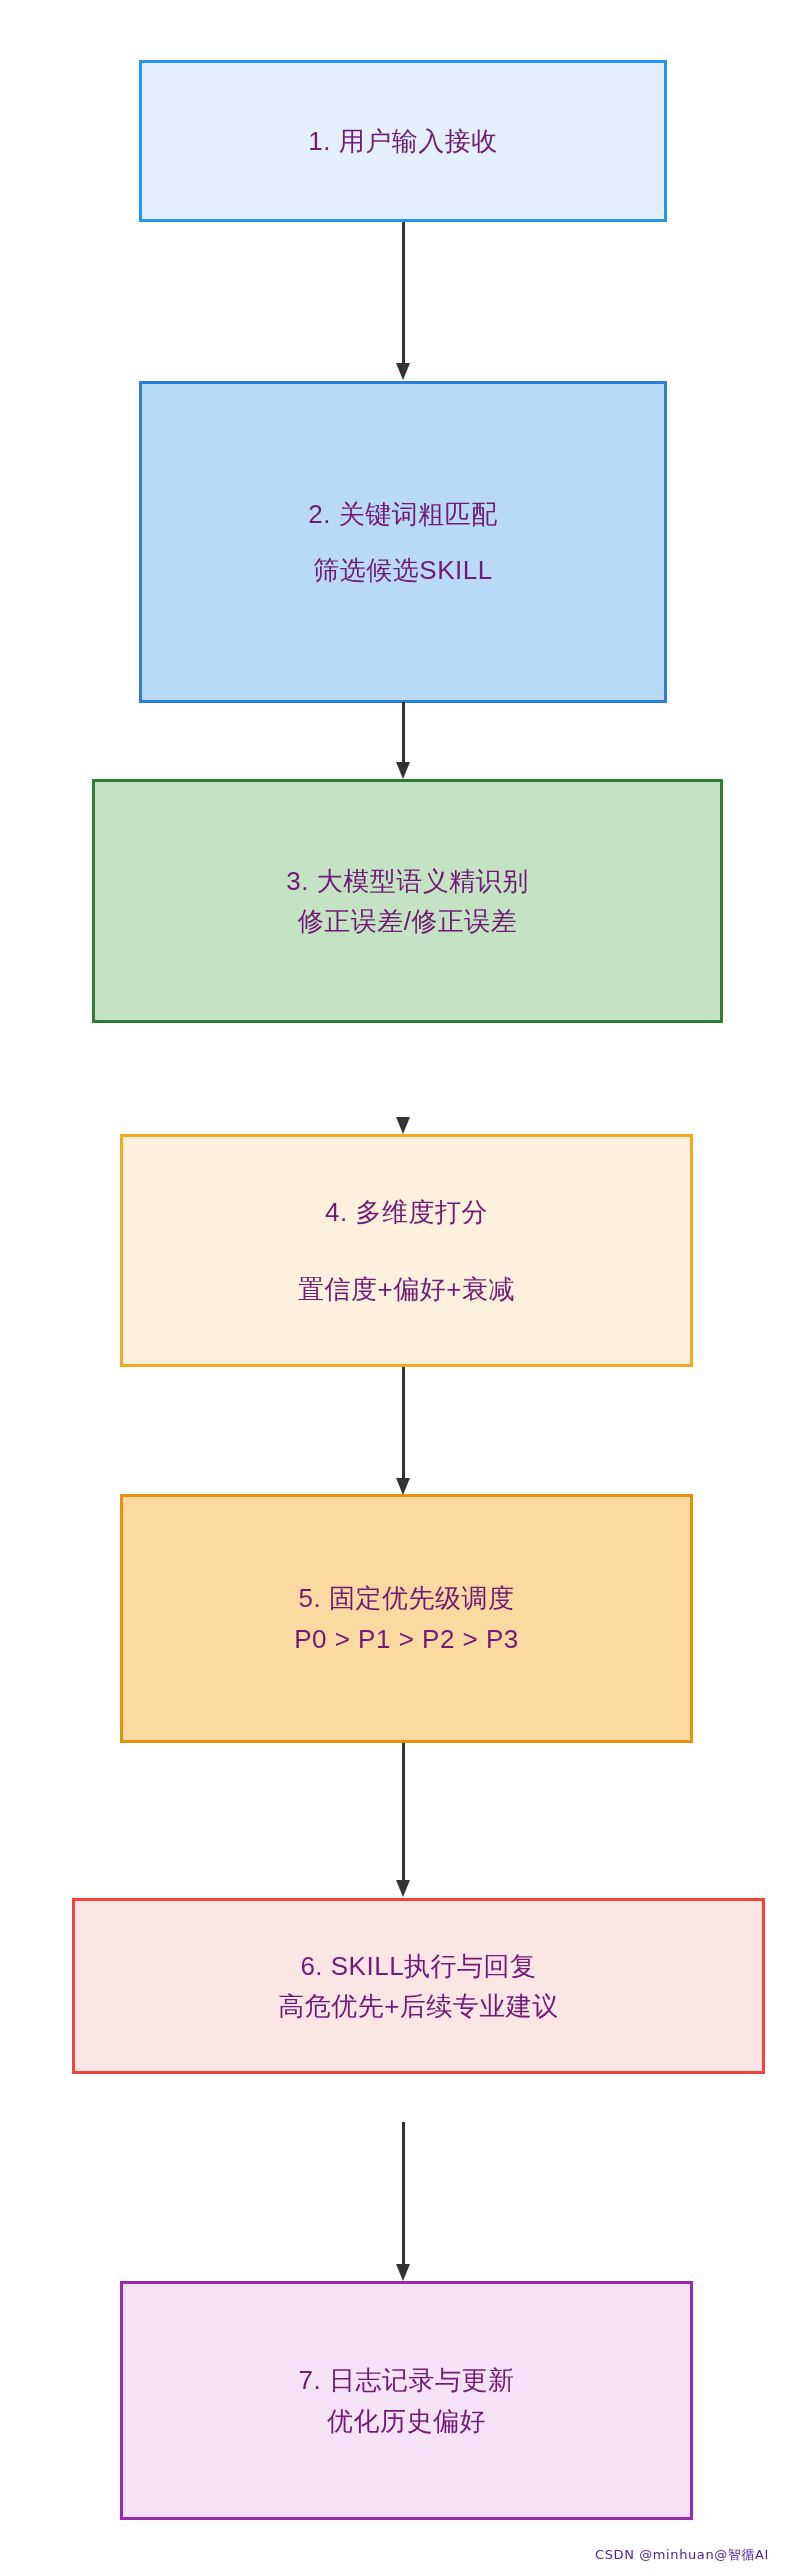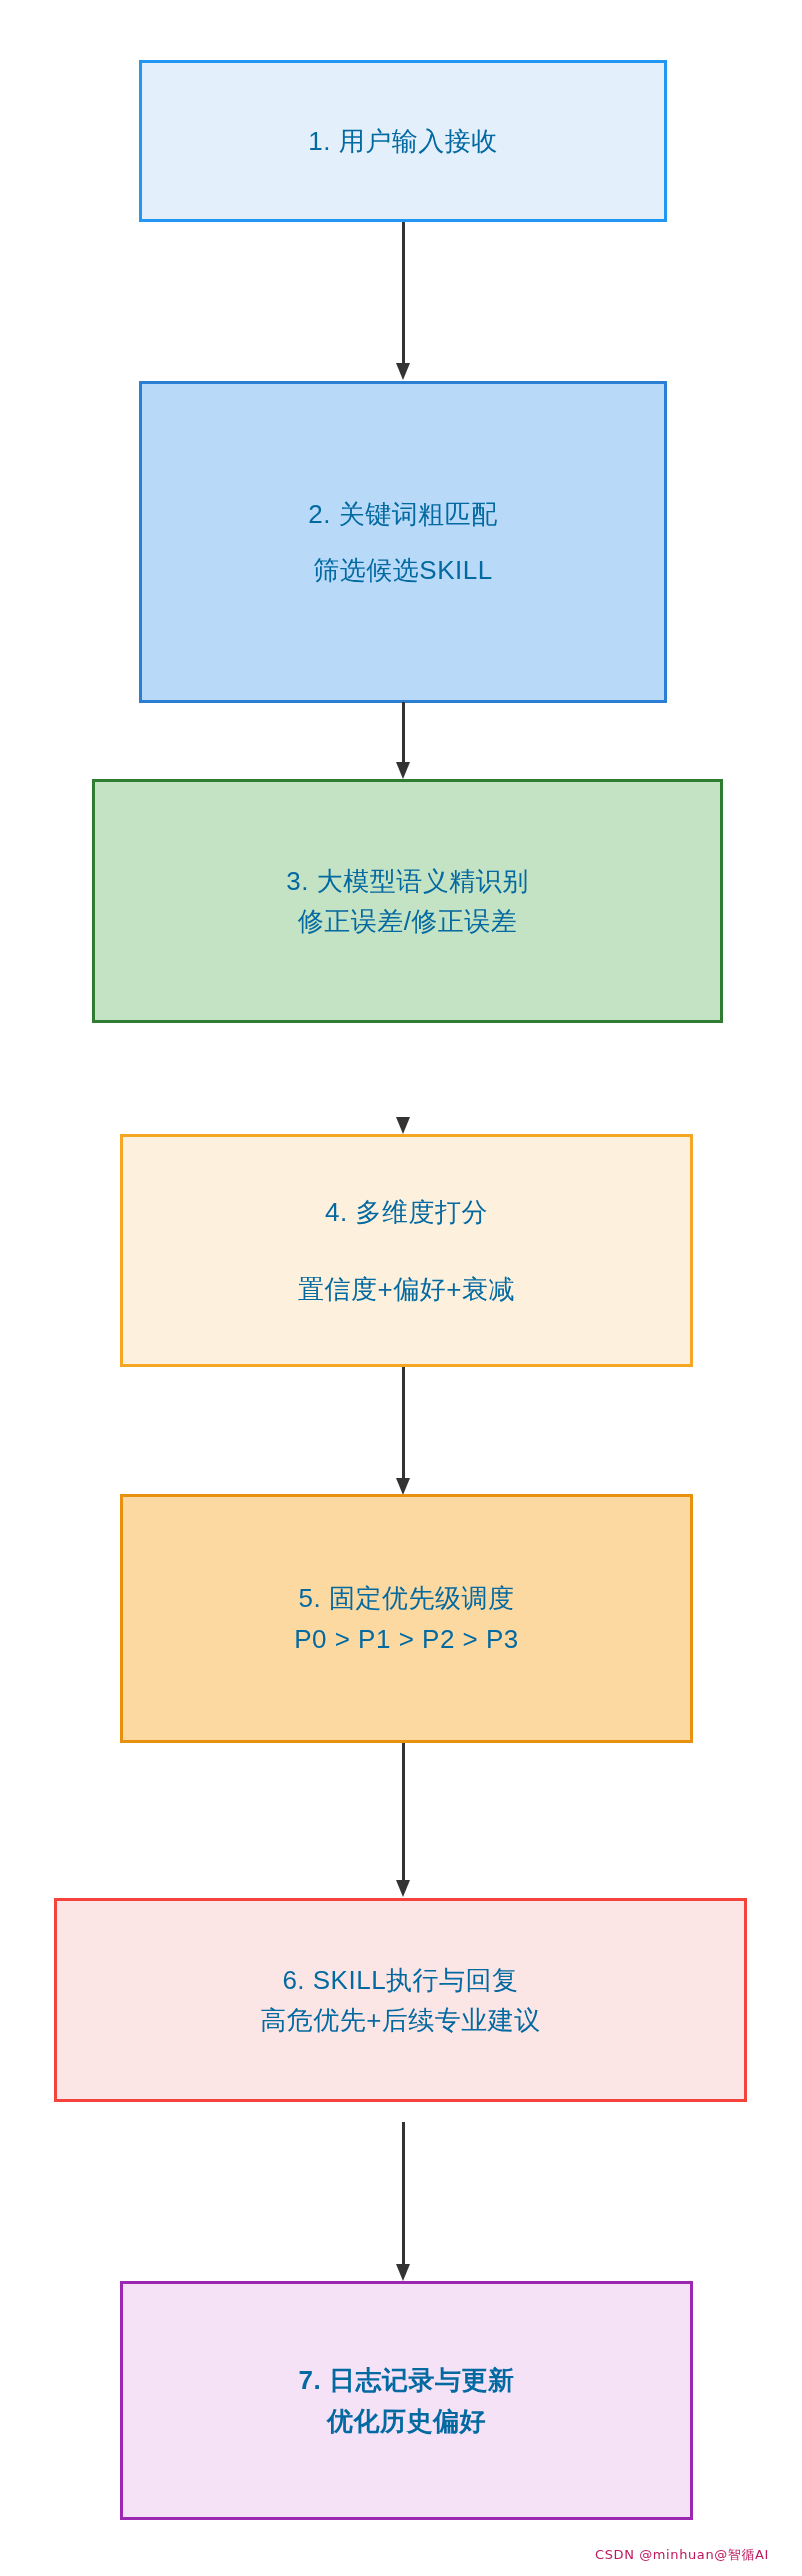--- a/index.html
+++ b/index.html
@@ -21,45 +21,45 @@
     height: 2576px;
   }
   .node {
     position: absolute;
     box-sizing: border-box;
     display: flex;
     flex-direction: column;
     align-items: center;
     justify-content: center;
     text-align: center;
-    color: #0369a1;
+    color: #701a75;
     font-size: 26px;
     line-height: 1.55;
     letter-spacing: 0.5px;
     font-family: "Liberation Sans", "DejaVu Sans", sans-serif;
   }
   .node .line { display: block; white-space: nowrap; }
 
   
   #node-1 { left: 139px; top: 60px;   width: 528px; height: 162px; }
   #node-2 { left: 139px; top: 381px;  width: 528px; height: 322px; gap: 16px; }
   #node-3 { left: 92px;  top: 779px;  width: 631px; height: 244px; }
   #node-4 { left: 120px; top: 1134px; width: 573px; height: 233px; }
   #node-5 { left: 120px; top: 1494px; width: 573px; height: 249px; }
-  #node-6 { left: 54px;  top: 1898px; width: 693px; height: 204px; }
+  #node-6 { left: 72px;  top: 1898px; width: 693px; height: 176px; }
   #node-7 { left: 120px; top: 2281px; width: 573px; height: 239px; }
 
   
   #node-1 { background: #e3f0fb; border: 3px solid #2196f3; }
   #node-2 { background: #b8daf8; border: 3px solid #2a7fd4; }
   #node-3 { background: #c4e3c4; border: 3px solid #2e7d32; }
   #node-4 { background: #fdf0dd; border: 3px solid #f5a623; gap: 36px; }
   #node-5 { background: #fcd9a0; border: 3px solid #e8910f; }
   #node-6 { background: #fce5e5; border: 3px solid #f4433a; }
-  #node-7 { background: #f5e2f7; border: 3px solid #0f172a; font-weight: bold; }
+  #node-7 { background: #f5e2f7; border: 3px solid #0f172a; }
 
   
   .edge {
     position: absolute;
     left: 396px;
     width: 15px;
   }
   .edge .stem {
     position: absolute;
     left: 6px;
@@ -165,16 +165,16 @@
   <div class="edge" id="edge-6">
     <div class="stem" style="background: rgb(51, 51, 51);"></div>
     <div class="head" style="border-top-color: rgb(51, 51, 51);"></div>
   </div>
 
   <div class="node" id="node-7" style="background: rgb(245, 226, 247); border-color: rgb(156, 39, 176);">
     <span class="line">7. 日志记录与更新</span>
     <span class="line">优化历史偏好</span>
   </div>
 
-  <div id="watermark" style="color: #be185d;">CSDN @minhuan@智循AI</div>
+  <div id="watermark" style="color: #4c1d95;">CSDN @minhuan@智循AI</div>
 
 </div>
 
 
 </body></html>

